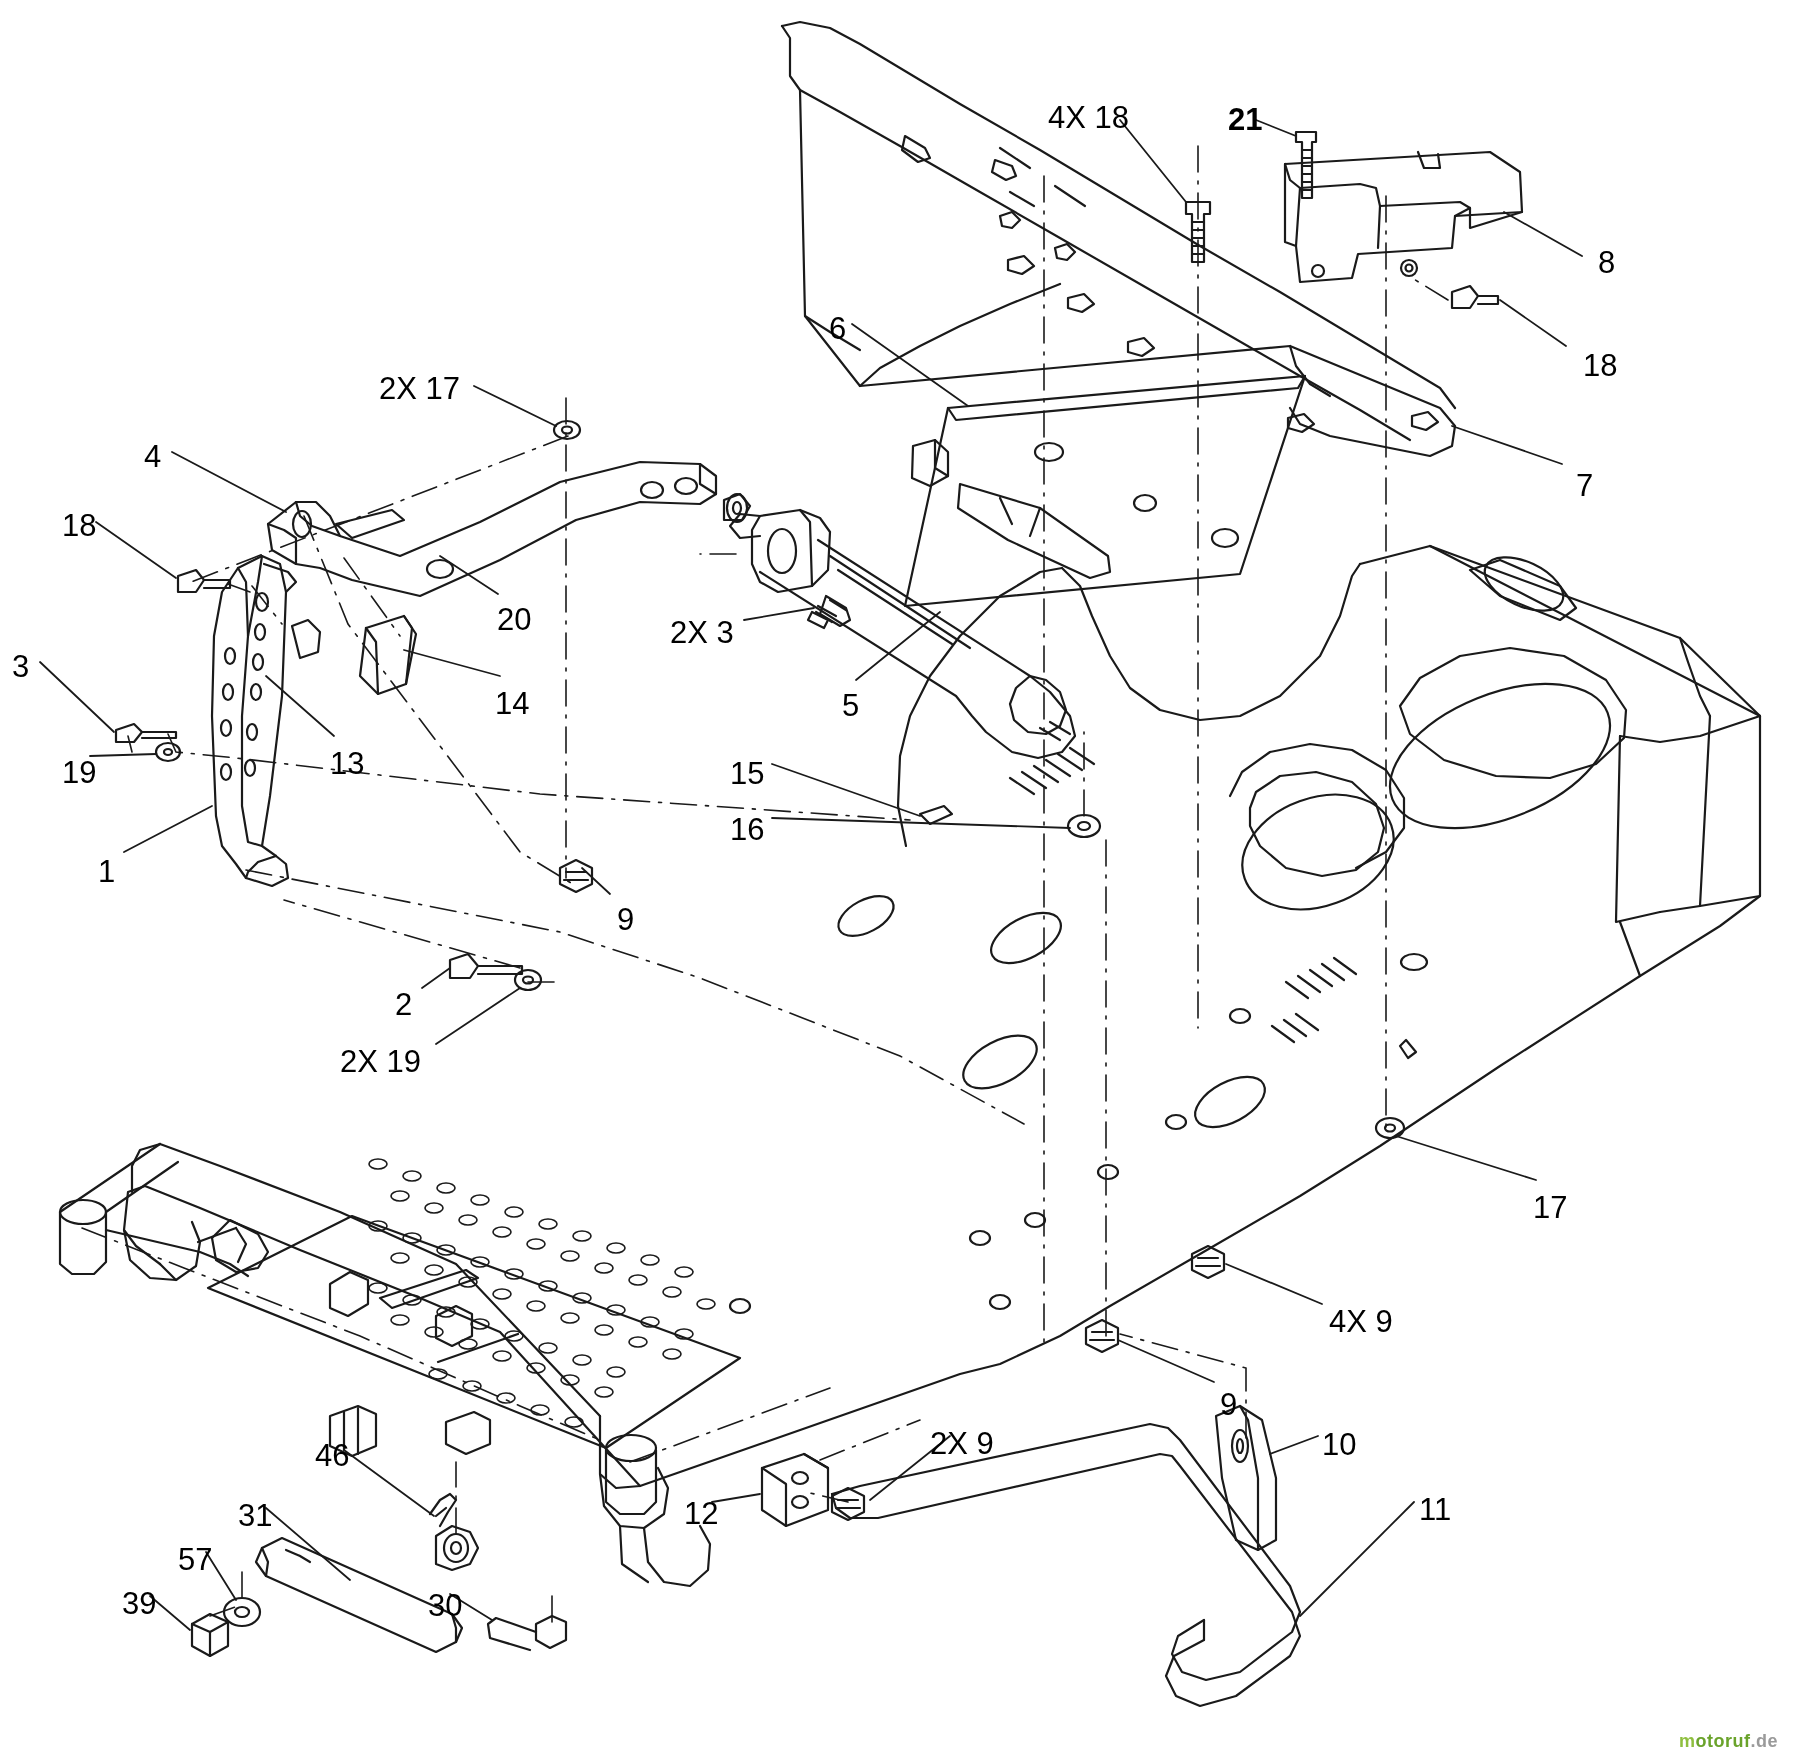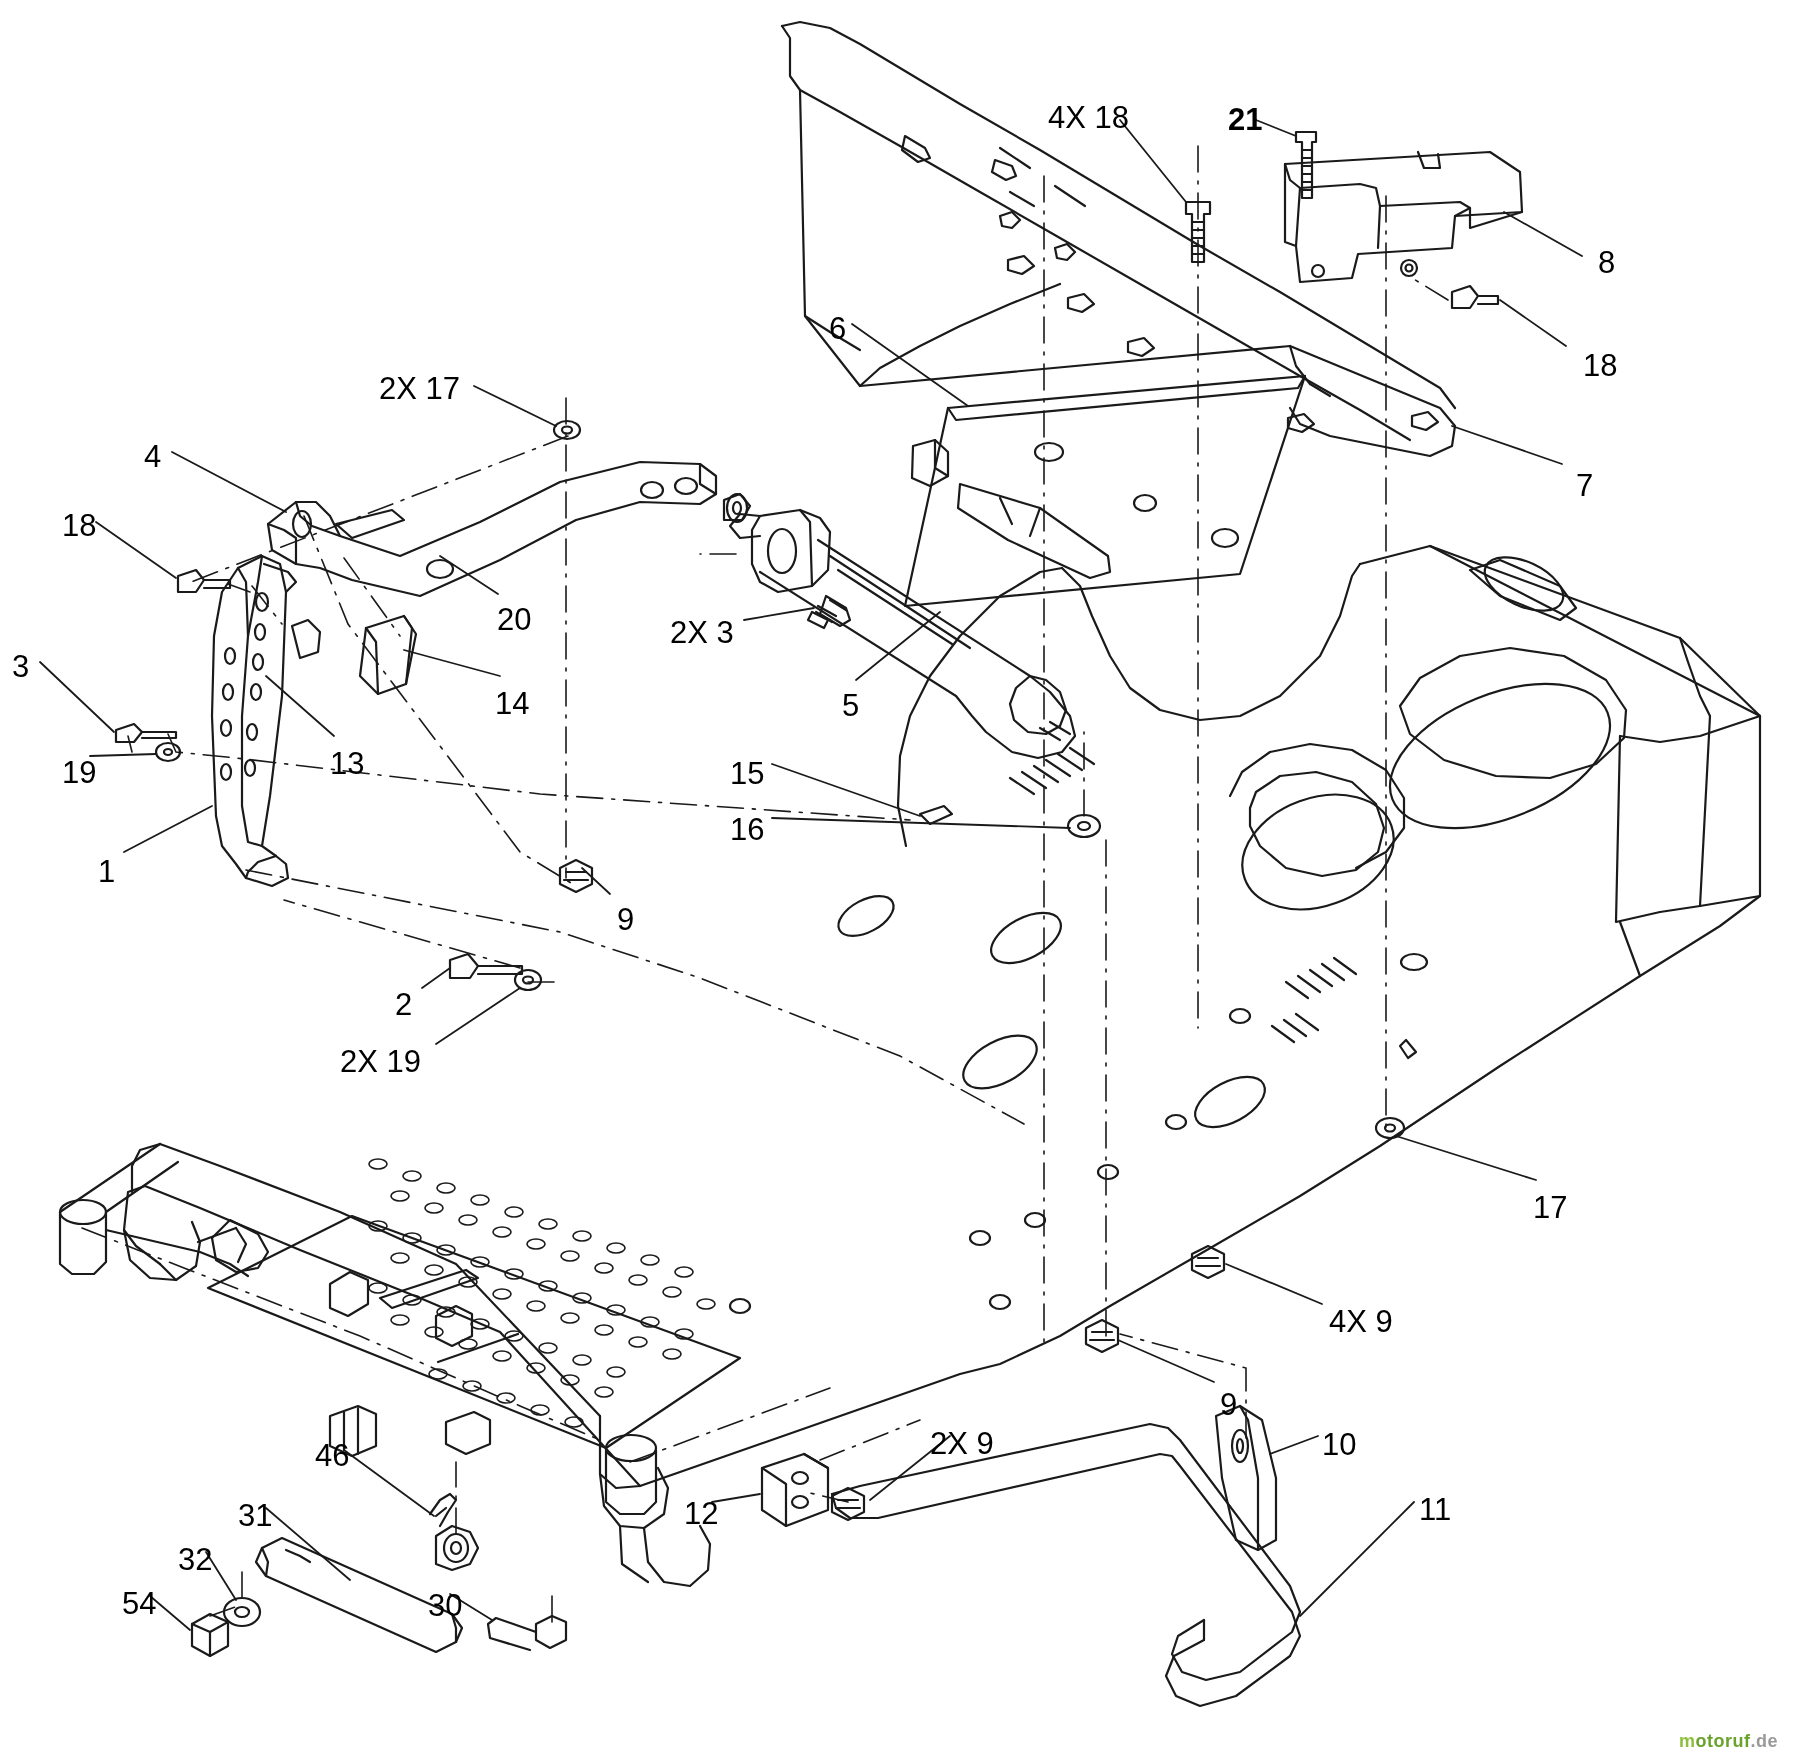--- a/index.html
+++ b/index.html
@@ -539,21 +539,21 @@
   <div class="callout" style="left:340px; top:1030px;">2X  19</div>
   <div class="callout" style="left:1533px; top:1176px;">17</div>
   <div class="callout" style="left:1329px; top:1290px;">4X  9</div>
   <div class="callout" style="left:1220px; top:1373px;">9</div>
   <div class="callout" style="left:930px; top:1412px;">2X  9</div>
   <div class="callout" style="left:1322px; top:1413px;">10</div>
   <div class="callout" style="left:1419px; top:1478px;">11</div>
   <div class="callout" style="left:684px; top:1482px;">12</div>
   <div class="callout" style="left:315px; top:1424px;">46</div>
   <div class="callout" style="left:238px; top:1484px;">31</div>
-  <div class="callout" style="left:178px; top:1528px;">32</div>
-  <div class="callout" style="left:122px; top:1572px;">54</div>
+  <div class="callout" style="left:178px; top:1528px;">57</div>
+  <div class="callout" style="left:122px; top:1572px;">39</div>
   <div class="callout" style="left:428px; top:1574px;">30</div>
 
   <div class="watermark">
     <span class="w-m">m</span><span class="w-o">otoruf</span><span class="w-de">.de</span>
   </div>
 
 </div>
 
 </body></html>

